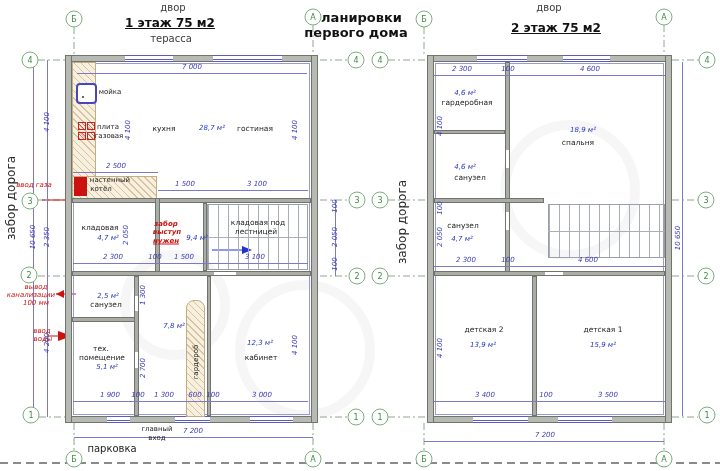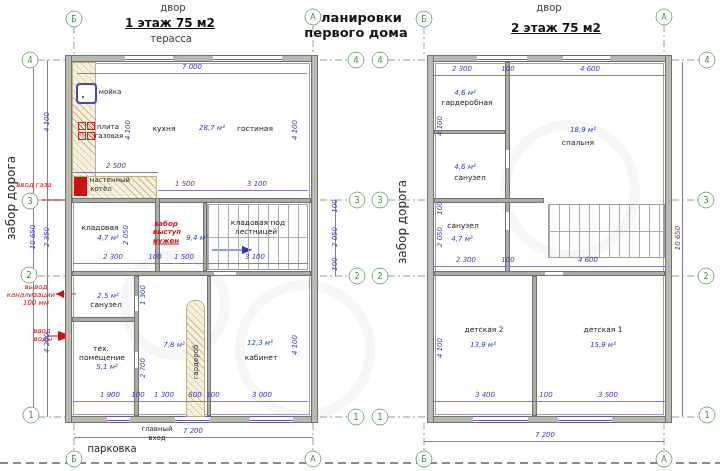--- a/index.html
+++ b/index.html
@@ -197,21 +197,21 @@
   <div class="lbl red" style="left:167px;top:232px;font-weight:bold;">выступ</div>
   <div class="lbl red" style="left:166px;top:241px;font-weight:bold;text-decoration:underline;">нужен</div>
   <div class="lbl area" style="left:197px;top:238px;">9,4 м²</div>
   <div class="lbl" style="left:258px;top:223px;">кладовая под</div>
   <div class="lbl" style="left:256px;top:232px;">лестницей</div>
   <div class="lbl area" style="left:108px;top:296px;">2,5 м²</div>
   <div class="lbl" style="left:106px;top:305px;">санузел</div>
   <div class="lbl" style="left:101px;top:349px;">тех.</div>
   <div class="lbl" style="left:102px;top:358px;">помещение</div>
   <div class="lbl area" style="left:107px;top:367px;">5,1 м²</div>
-  <div class="lbl area" style="left:174px;top:345px;">7,8 м²</div>
+  <div class="lbl area" style="left:174px;top:326px;">7,8 м²</div>
   <div class="vlbl" style="left:196px;top:362px;font-size:7px;color:#1c1c1c;">гардероб</div>
   <div class="lbl area" style="left:260px;top:343px;text-align:center;">12,3 м²</div>
   <div class="lbl" style="left:261px;top:358px;">кабинет</div>
   <div class="lbl" style="left:157px;top:429px;font-size:7px;">главный</div>
   <div class="lbl" style="left:157px;top:438px;font-size:7px;">вход</div>
   <div class="lbl" style="left:112px;top:449px;font-size:10px;">парковка</div>
 
   <div class="lbl red" style="left:34px;top:185px;">ввод газа</div>
   <div class="lbl red" style="left:36px;top:287px;">вывод</div>
   <div class="lbl red" style="left:31px;top:295px;">канализации</div>

